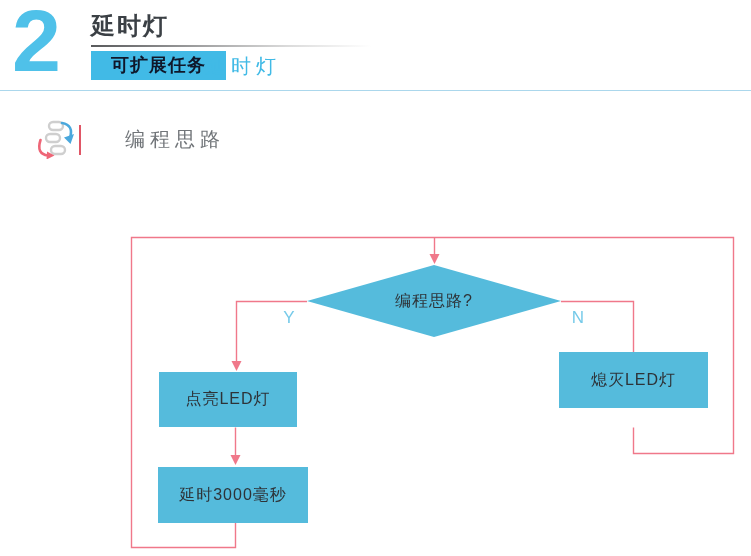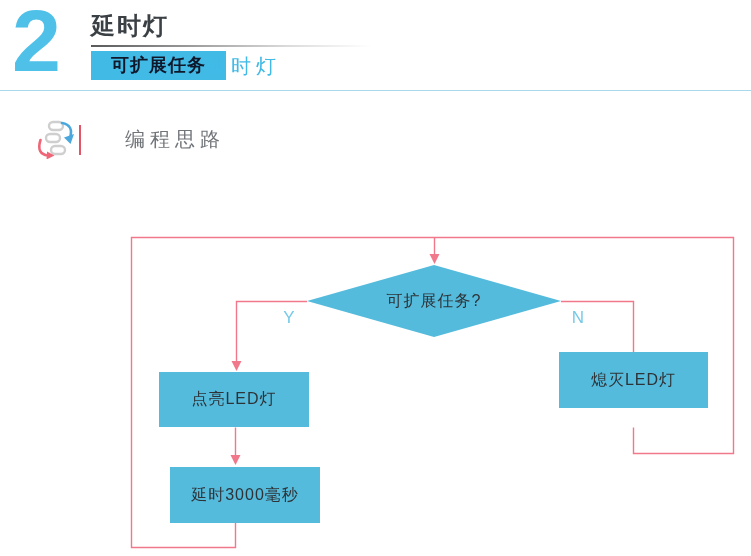--- a/index.html
+++ b/index.html
@@ -46,22 +46,22 @@
     color:var(--section_text);line-height:24px;margin-left:32px;
   }
   .flow-svg{position:absolute;left:0;top:0;}
   .fl-line{stroke:var(--line_red);stroke-width:1.4;fill:none;}
   .fl-arrow{fill:var(--line_red);stroke:none;}
   .fl-diamond{fill:var(--shape_fill);stroke:none;}
   .flow-box{
     position:absolute;background:var(--shape_fill);display:flex;align-items:center;
     justify-content:center;font-size:16px;color:var(--box_text);letter-spacing:1px;
   }
-  .box-on{left:159px;top:372px;width:150px;height:55px;}
-  .box-delay{left:158px;top:467px;width:150px;height:56px;margin-left:12px;}
+  .box-on{left:159px;top:372px;width:138px;height:55px;}
+  .box-delay{left:158px;top:467px;width:150px;height:56px;}
   .box-off{left:559px;top:352px;width:149px;height:56px;}
   .diamond-label{
     position:absolute;left:307px;top:265px;width:254px;height:72px;display:flex;
     align-items:center;justify-content:center;font-size:16px;color:var(--box_text);letter-spacing:1px;
   }
   .branch-label{
     position:absolute;width:24px;text-align:center;font-size:17px;color:var(--label_cyan);
   }
   .label-y{left:277px;top:308px;}
   .label-n{left:566px;top:308px;}
@@ -98,20 +98,20 @@
          M561 301.5 H633.5 V360.5
          M434.5 237.5 V256
          M235.5 427.5 V456.5"></path>
     <polygon class="fl-arrow" points="429.5,254 439.5,254 434.5,264"></polygon>
     <polygon class="fl-arrow" points="231.5,361 241.5,361 236.5,371"></polygon>
     <polygon class="fl-arrow" points="230.5,455 240.5,455 235.5,465"></polygon>
     <polygon class="fl-arrow" points="628.5,360 638.5,360 633.5,369.5"></polygon>
     <polygon class="fl-diamond" points="434,265 561,301 434,337 307,301"></polygon>
   </svg>
 
-  <div class="diamond-label">可扩展任务?</div>
+  <div class="diamond-label">编程思路?</div>
   <div class="branch-label label-y">Y</div>
   <div class="branch-label label-n">N</div>
   <div class="flow-box box-on">点亮LED灯</div>
   <div class="flow-box box-delay">延时3000毫秒</div>
   <div class="flow-box box-off">熄灭LED灯</div>
 
 </div>
 
 </body></html>

